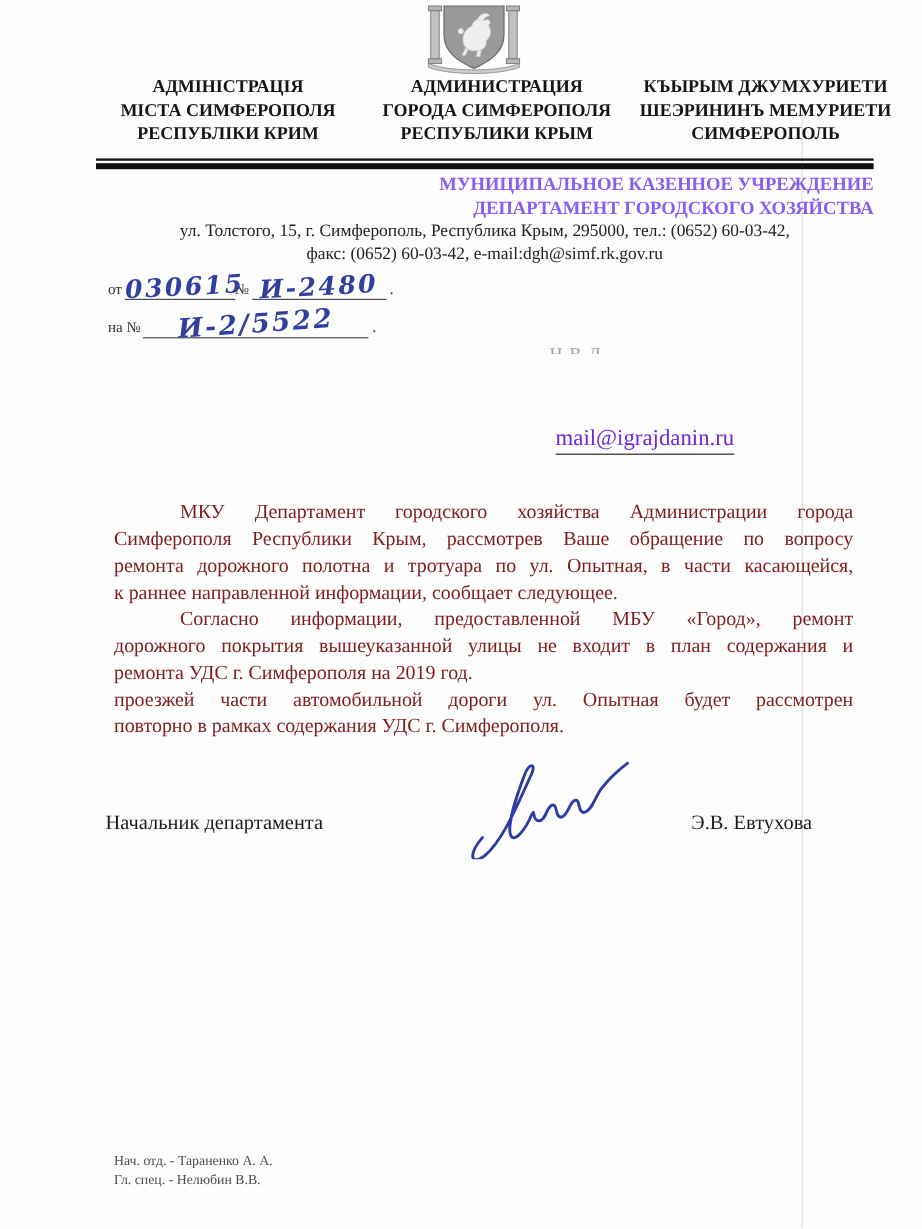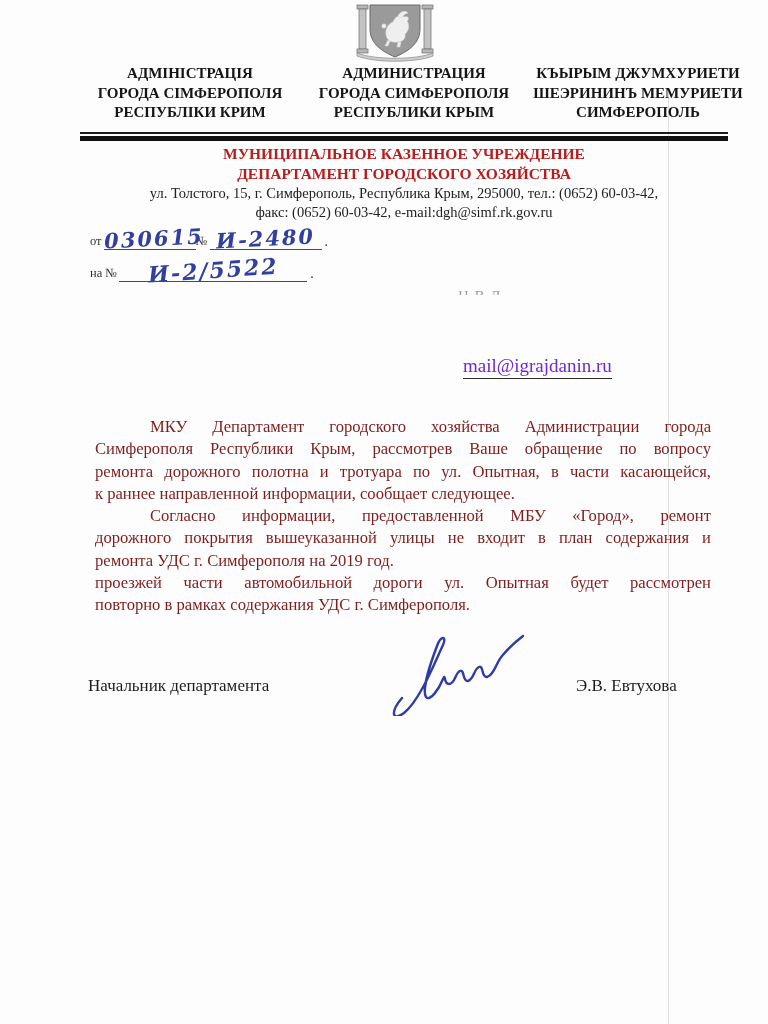--- a/index.html
+++ b/index.html
@@ -12,21 +12,21 @@
   .tri-header{position:absolute;left:78px;top:64px;width:672px;display:flex;}
   .tri-col{flex:1;text-align:center;font-weight:bold;font-size:15px;line-height:19.5px;color:#151515;}
   .tri-col div{white-space:nowrap;}
   
   .double-rule{position:absolute;left:80px;top:132px;width:648px;}
   .double-rule .thin{height:2px;background:#1b1b1b;}
   .double-rule .gap{height:2px;}
   .double-rule .thick{height:5px;background:#111;}
   
   .institution{position:absolute;left:80px;top:144px;width:648px;text-align:center;}
-  .inst-bold{font-weight:bold;font-size:15.5px;line-height:20px;color:#b91c1c;}
+  .inst-bold{font-weight:bold;font-size:15.5px;line-height:20px;color:#8b5cf6;text-align:right;}
   .inst-addr{font-size:14.5px;line-height:19px;color:#222;}
   
   .ref-block{position:absolute;left:90px;top:224px;width:330px;}
   .ref-row{display:flex;align-items:flex-end;}
   .ref-label{font-size:12.5px;color:#333;padding:0 2px 1px 0;white-space:nowrap;}
   .uline{display:inline-block;border-bottom:1.6px solid #4a4a4a;text-align:center;}
   .hw{
     font-family:"DejaVu Serif",serif;font-style:italic;font-weight:bold;
     color:#31409e;letter-spacing:2px;display:inline-block;
   }
@@ -82,21 +82,21 @@
       <path d="M 44 40 L 43 45 L 46 45 L 47 40 Z"></path>
       <circle cx="30" cy="24" r="2.2"></circle>
     </g>
 
     <path d="M 3 51 C 20 58 62 58 79 51 L 79 54 C 62 61 20 61 3 54 Z" fill="#cdcdcd" stroke="#8a8a8a" stroke-width="0.7"></path>
   </svg>
 
   <div class="tri-header">
     <div class="tri-col">
       <div>АДМІНІСТРАЦІЯ</div>
-      <div>ГОРОДА СІМФЕРОПОЛЯ</div>
+      <div>МІСТА СИМФЕРОПОЛЯ</div>
       <div>РЕСПУБЛІКИ КРИМ</div>
     </div>
     <div class="tri-col">
       <div>АДМИНИСТРАЦИЯ</div>
       <div>ГОРОДА СИМФЕРОПОЛЯ</div>
       <div>РЕСПУБЛИКИ КРЫМ</div>
     </div>
     <div class="tri-col">
       <div>КЪЫРЫМ ДЖУМХУРИЕТИ</div>
       <div>ШЕЭРИНИНЪ МЕМУРИЕТИ</div>
@@ -147,16 +147,20 @@
     <div class="line">проезжей части автомобильной дороги ул. Опытная будет рассмотрен</div>
     <div class="line last">повторно в рамках содержания УДС г. Симферополя.</div>
   </div>
 
   <div class="sign-label">Начальник  департамента</div>
   <svg class="signature-svg" viewBox="0 0 146 84">
     <path d="M 14 66 C 2 80 4 90 16 81 C 32 68 46 32 55 13 C 59 4 53 3 49 14 C 41 35 34 59 38 65 C 42 70 51 57 55 47 C 58 40 55 52 61 52 C 67 52 67 41 72 39 C 77 37 74 50 80 49 C 86 47 86 37 91 35 C 96 33 93 46 99 45 C 106 43 108 31 114 24 C 119 18 127 10 135 4" fill="none" stroke="#2e3da3" stroke-width="2.4" stroke-linecap="round"></path>
   </svg>
   <div class="sign-name">Э.В. Евтухова</div>
 
+  <div class="footer">
+    <div>Нач. отд. - Тараненко А. А.</div>
+    <div>Гл. спец. - Нелюбин В.В.</div>
+  </div>
 
   <div class="fold-line"></div>
 
 </div>
 
 </body></html>

